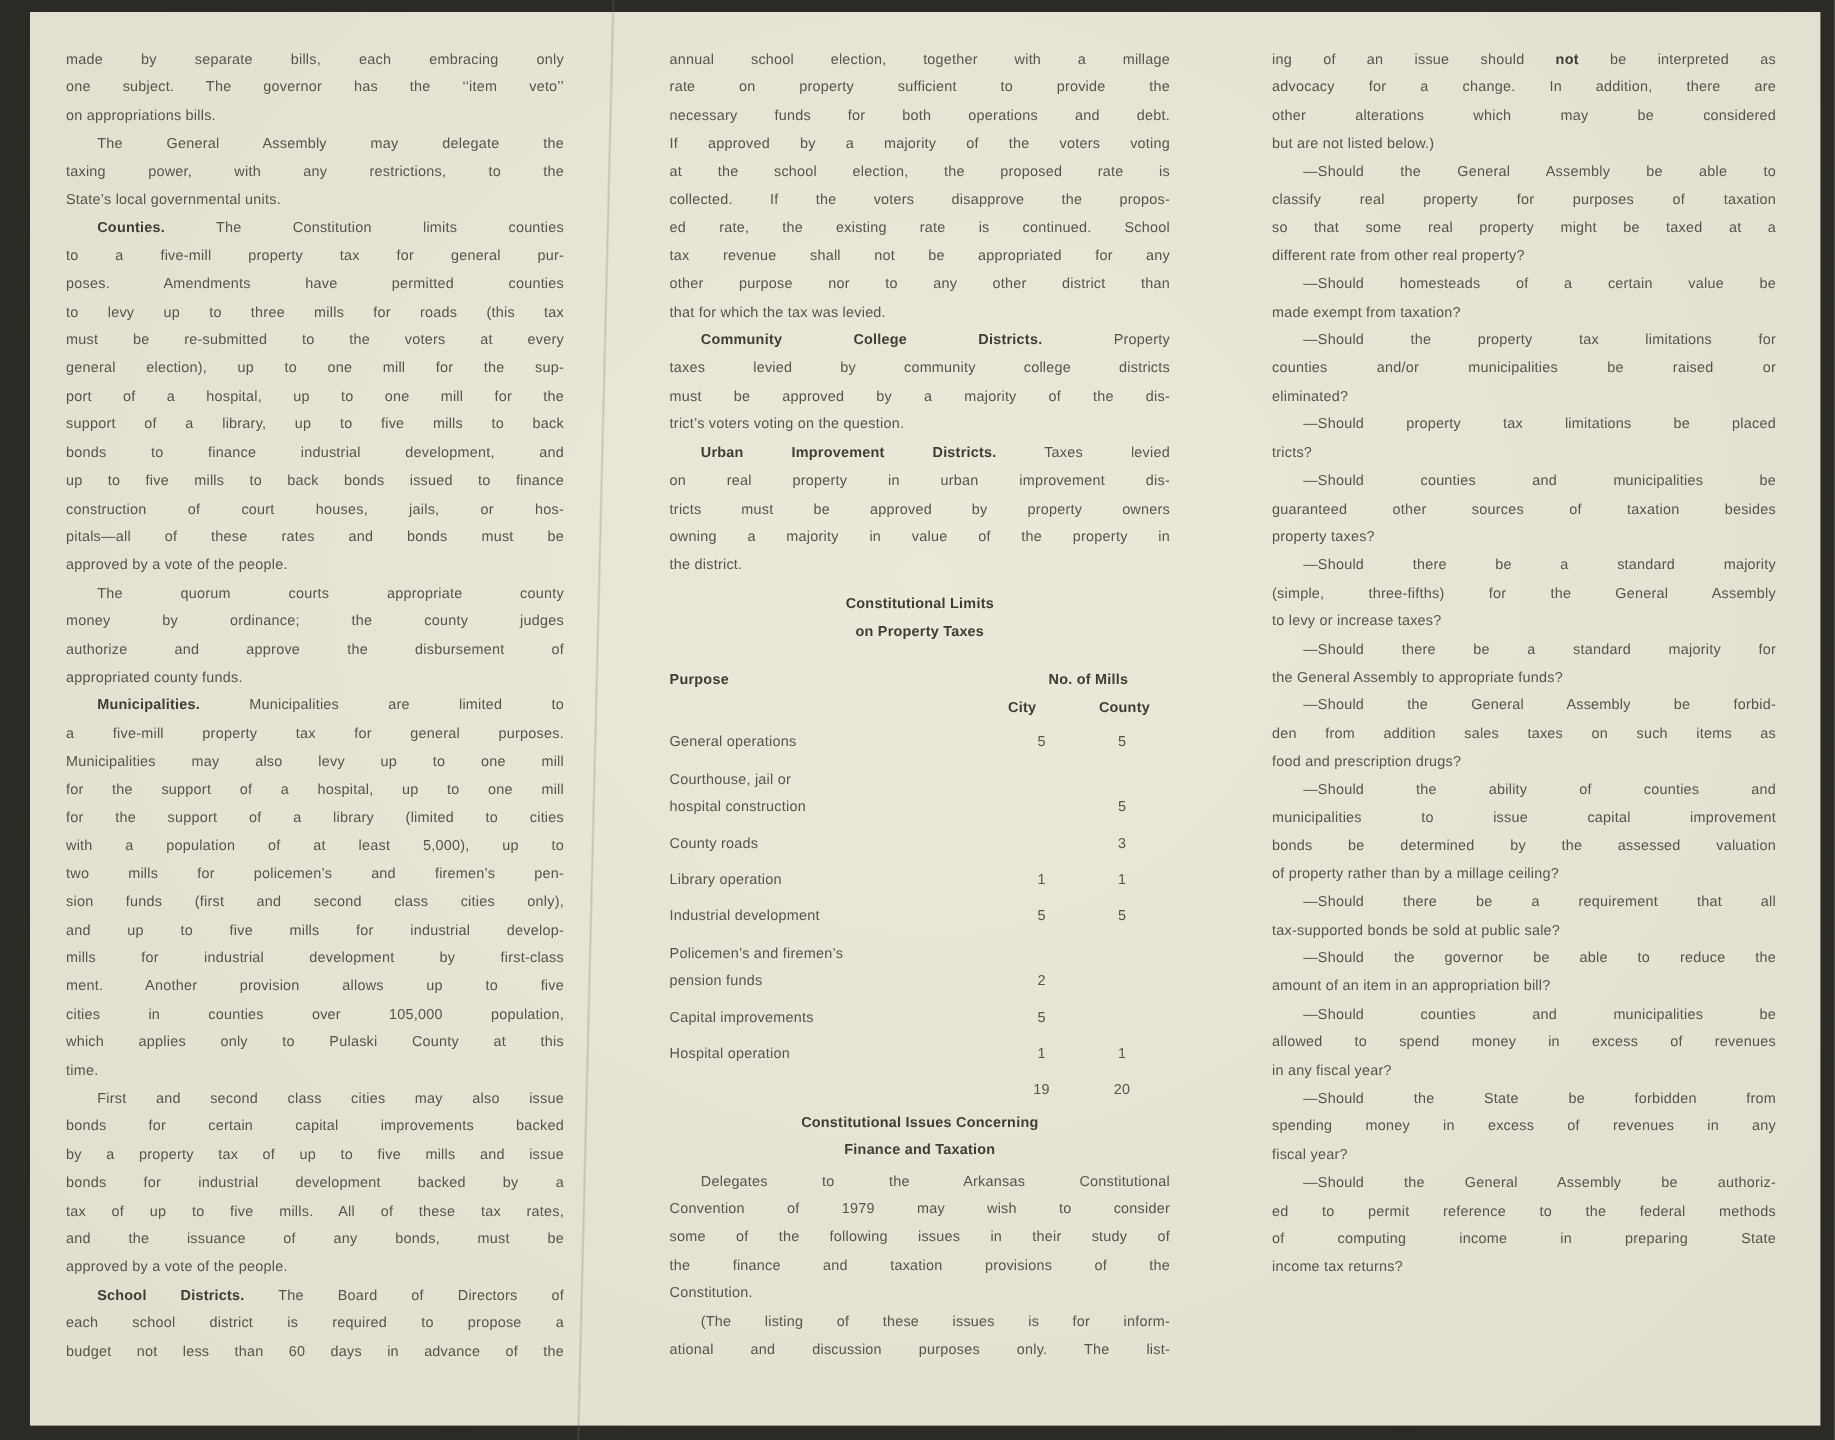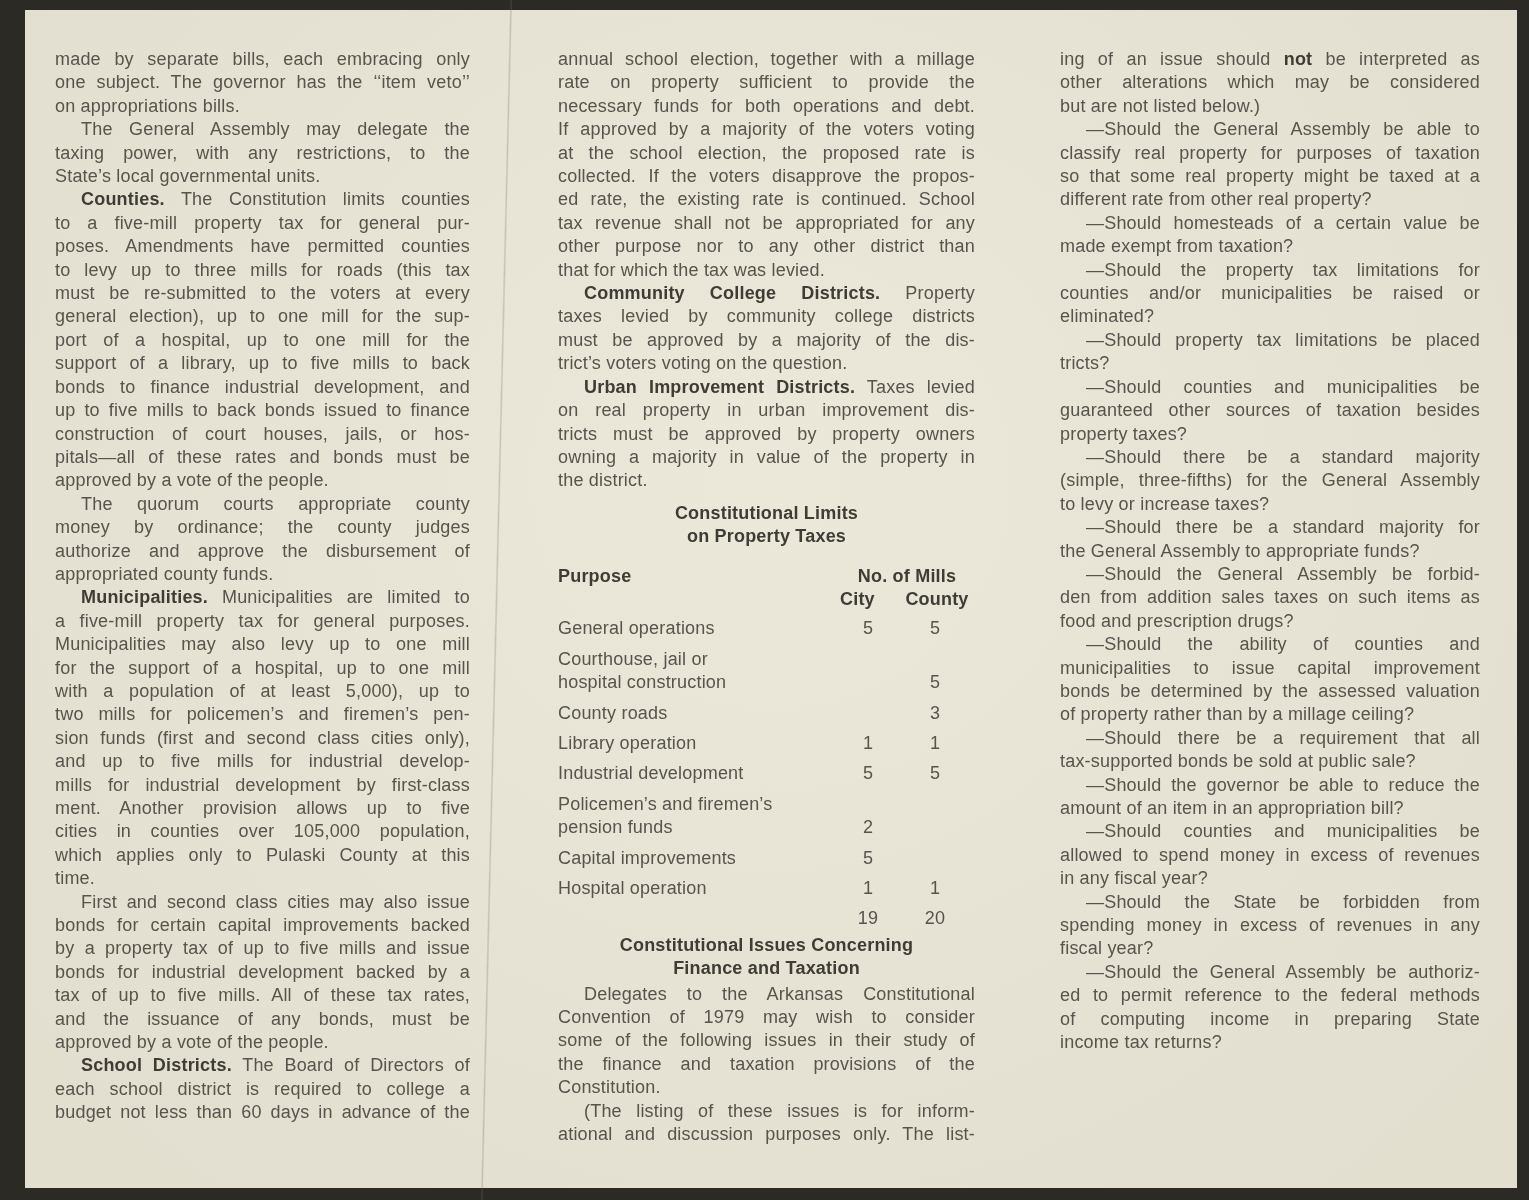--- a/index.html
+++ b/index.html
@@ -12,22 +12,22 @@
     position:absolute;left:25px;top:10px;width:1492px;height:1178px;
     background:var(--paper,#e9e6d6);
     background-image:radial-gradient(ellipse at 50% 40%, rgba(255,255,255,0.10), rgba(0,0,0,0.03) 90%);
   }
   .crease{
     position:absolute;left:470px;top:-10px;height:1200px;width:3px;
     background:linear-gradient(to right, transparent, rgba(118,112,96,0.30), transparent);
     transform:rotate(1.4deg);
   }
   .col{
-    position:absolute;top:38px;
-    font-size:18px;line-height:23.4px;letter-spacing:0.2px;
+    position:absolute;top:28px;
+    font-size:12px;line-height:23.4px;letter-spacing:0.2px;
     color:var(--ink,#56544c);
   }
   .col-left{left:30px;width:415px;}
   .col-center{left:533px;width:417px;}
   .col-right{left:1035px;width:420px;}
   .line{text-align:justify;text-align-last:justify;}
   .line.last{text-align:left;text-align-last:left;}
   .line.indent{text-indent:26px;}
   b{color:var(--inkBold,#3e3c35);font-weight:700;}
   .heading{text-align:center;font-weight:700;color:var(--inkBold,#3e3c35);}
@@ -82,20 +82,21 @@
         <div class="line indent">The quorum courts appropriate county</div>
         <div class="line">money by ordinance; the county judges</div>
         <div class="line">authorize and approve the disbursement of</div>
         <div class="line last">appropriated county funds.</div>
       </div>
       <div class="para">
         <div class="line indent"><b>Municipalities.</b> Municipalities are limited to</div>
         <div class="line">a five-mill property tax for general purposes.</div>
         <div class="line">Municipalities may also levy up to one mill</div>
         <div class="line">for the support of a hospital, up to one mill</div>
+        <div class="line">for the support of a library (limited to cities</div>
         <div class="line">with a population of at least 5,000), up to</div>
         <div class="line">two mills for policemen’s and firemen’s pen-</div>
         <div class="line">sion funds (first and second class cities only),</div>
         <div class="line">and up to five mills for industrial develop-</div>
         <div class="line">mills for industrial development by first-class</div>
         <div class="line">ment. Another provision allows up to five</div>
         <div class="line">cities in counties over 105,000 population,</div>
         <div class="line">which applies only to Pulaski County at this</div>
         <div class="line last">time.</div>
       </div>
@@ -103,21 +104,21 @@
         <div class="line indent">First and second class cities may also issue</div>
         <div class="line">bonds for certain capital improvements backed</div>
         <div class="line">by a property tax of up to five mills and issue</div>
         <div class="line">bonds for industrial development backed by a</div>
         <div class="line">tax of up to five mills. All of these tax rates,</div>
         <div class="line">and the issuance of any bonds, must be</div>
         <div class="line last">approved by a vote of the people.</div>
       </div>
       <div class="para">
         <div class="line indent"><b>School Districts.</b> The Board of Directors of</div>
-        <div class="line">each school district is required to college a</div>
+        <div class="line">each school district is required to propose a</div>
         <div class="line">budget not less than 60 days in advance of the</div>
       </div>
     </div>
   <div class="col col-center" id="col-center">
       <div class="para">
         <div class="line">annual school election, together with a millage</div>
         <div class="line">rate on property sufficient to provide the</div>
         <div class="line">necessary funds for both operations and debt.</div>
         <div class="line">If approved by a majority of the voters voting</div>
         <div class="line">at the school election, the proposed rate is</div>
@@ -230,20 +231,21 @@
         <div class="line last">Constitution.</div>
       </div>
       <div class="para">
         <div class="line indent">(The listing of these issues is for inform-</div>
         <div class="line">ational and discussion purposes only. The list-</div>
       </div>
     </div>
   <div class="col col-right" id="col-right">
       <div class="para">
         <div class="line">ing of an issue should <b>not</b> be interpreted as</div>
+        <div class="line">advocacy for a change. In addition, there are</div>
         <div class="line">other alterations which may be considered</div>
         <div class="line last">but are not listed below.)</div>
       </div>
       <div class="para">
         <div class="line indent">—Should the General Assembly be able to</div>
         <div class="line">classify real property for purposes of taxation</div>
         <div class="line">so that some real property might be taxed at a</div>
         <div class="line last">different rate from other real property?</div>
       </div>
       <div class="para">

